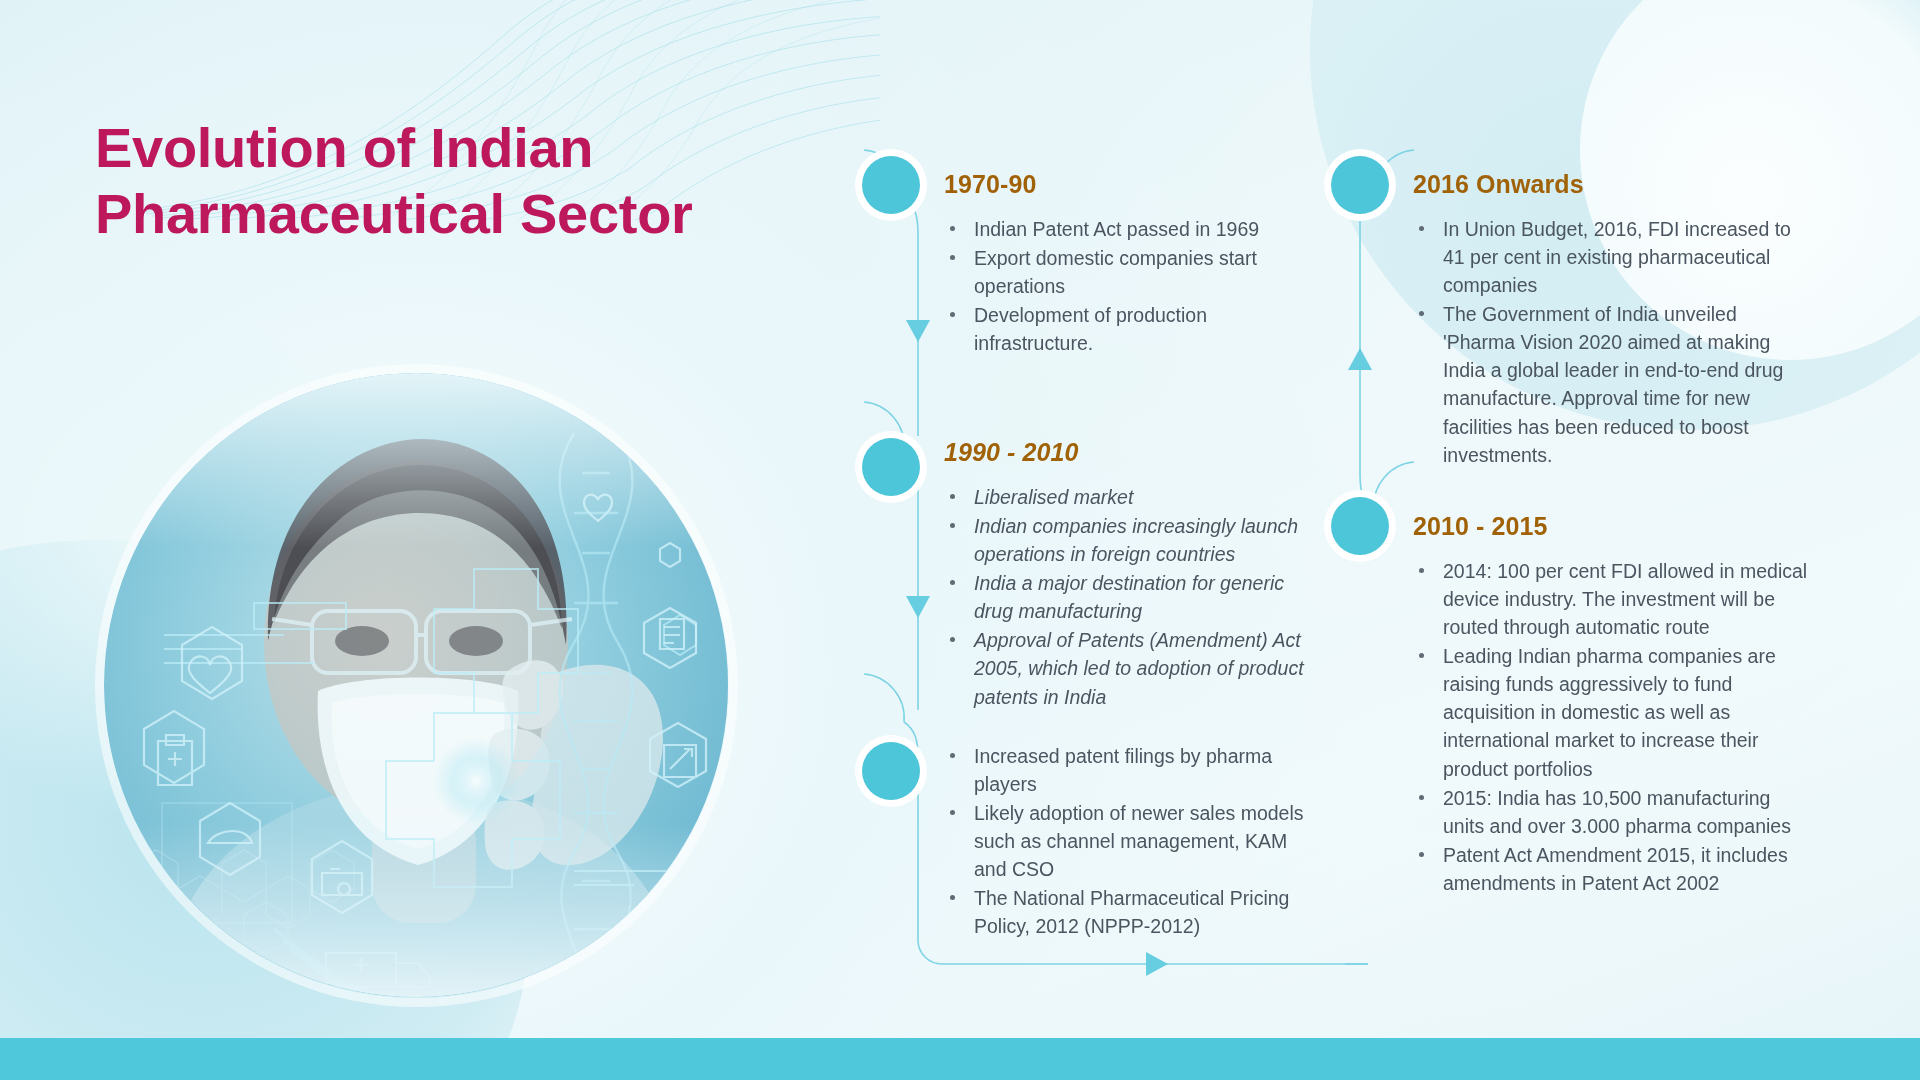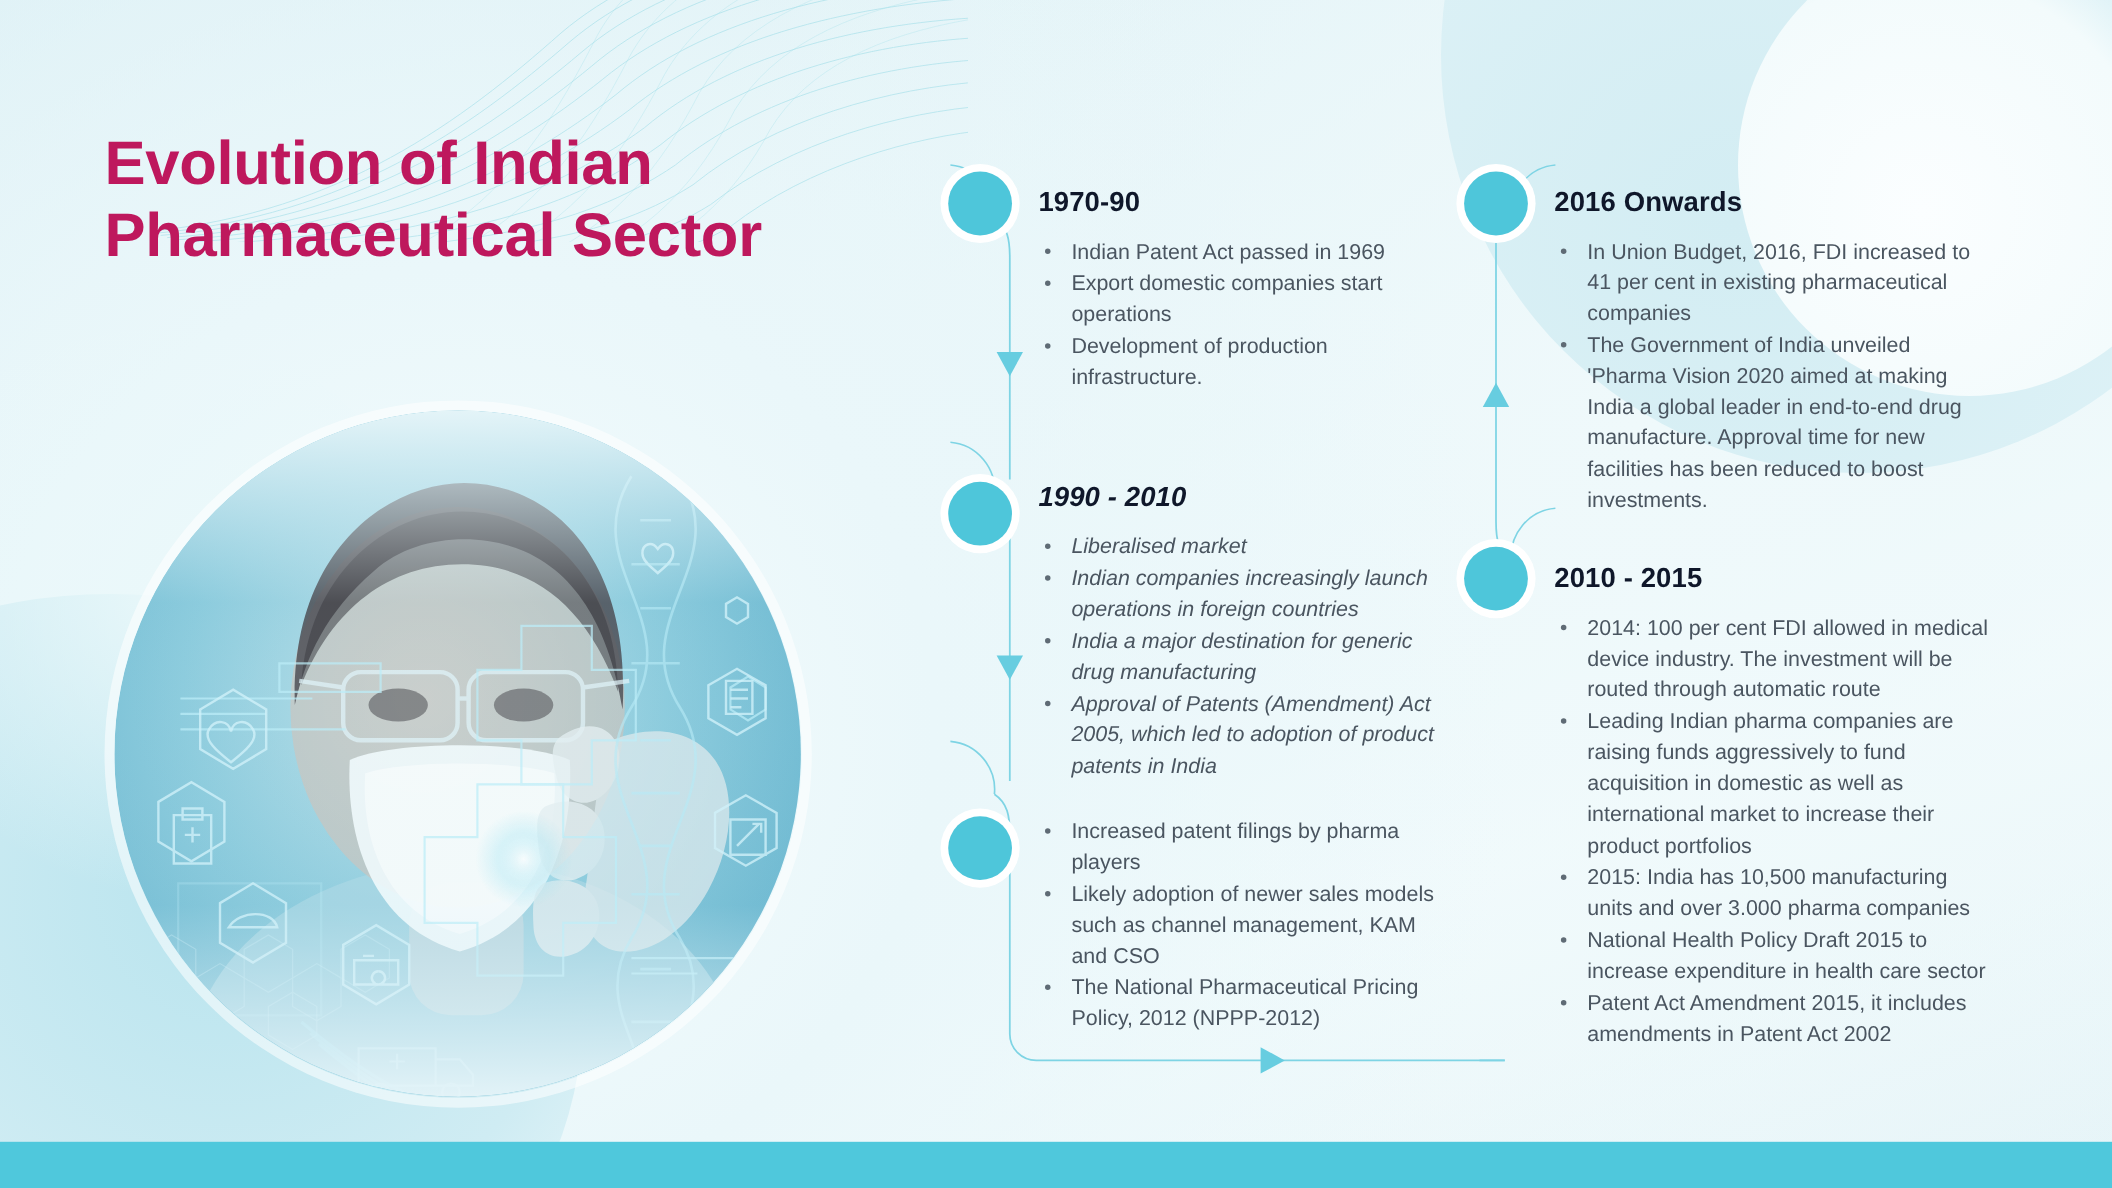--- a/index.html
+++ b/index.html
@@ -83,21 +83,21 @@
     border-radius:50%;
     background:#4ec6da;
     box-shadow:0 0 0 7px #ffffff;
   }
 
   .block { position:absolute; }
 
   .block h3 {
     font-size:25px;
     font-weight:bold;
-    color:#0f172a;
+    color:#a16207;
     margin-bottom:16px;
     letter-spacing:0.1px;
   }
 
   .block ul { list-style:none; }
 
   .block li {
     position:relative;
     font-size:19.5px;
     line-height:1.44;
@@ -367,21 +367,20 @@
     </div>
 
     <div class="node">
       <div class="dot" style="left:1331px; top:497px;"></div>
       <div class="block" style="left:1413px; top:512px; width:400px;">
         <h3>2010 - 2015</h3>
         <ul>
           <li>2014: 100 per cent FDI allowed in medical device industry. The investment will be routed through automatic route</li>
           <li>Leading Indian pharma companies are raising funds aggressively to fund acquisition in domestic as well as international market to increase their product portfolios</li>
           <li>2015: India has 10,500 manufacturing units and over 3.000 pharma companies</li>
-          <li>National Health Policy Draft 2015 to increase expenditure in health care sector</li>
           <li>Patent Act Amendment 2015, it includes amendments in Patent Act 2002</li>
         </ul>
       </div>
     </div>
 
   </div>
 
   <div class="bottom-bar"></div>
 
 </div>

